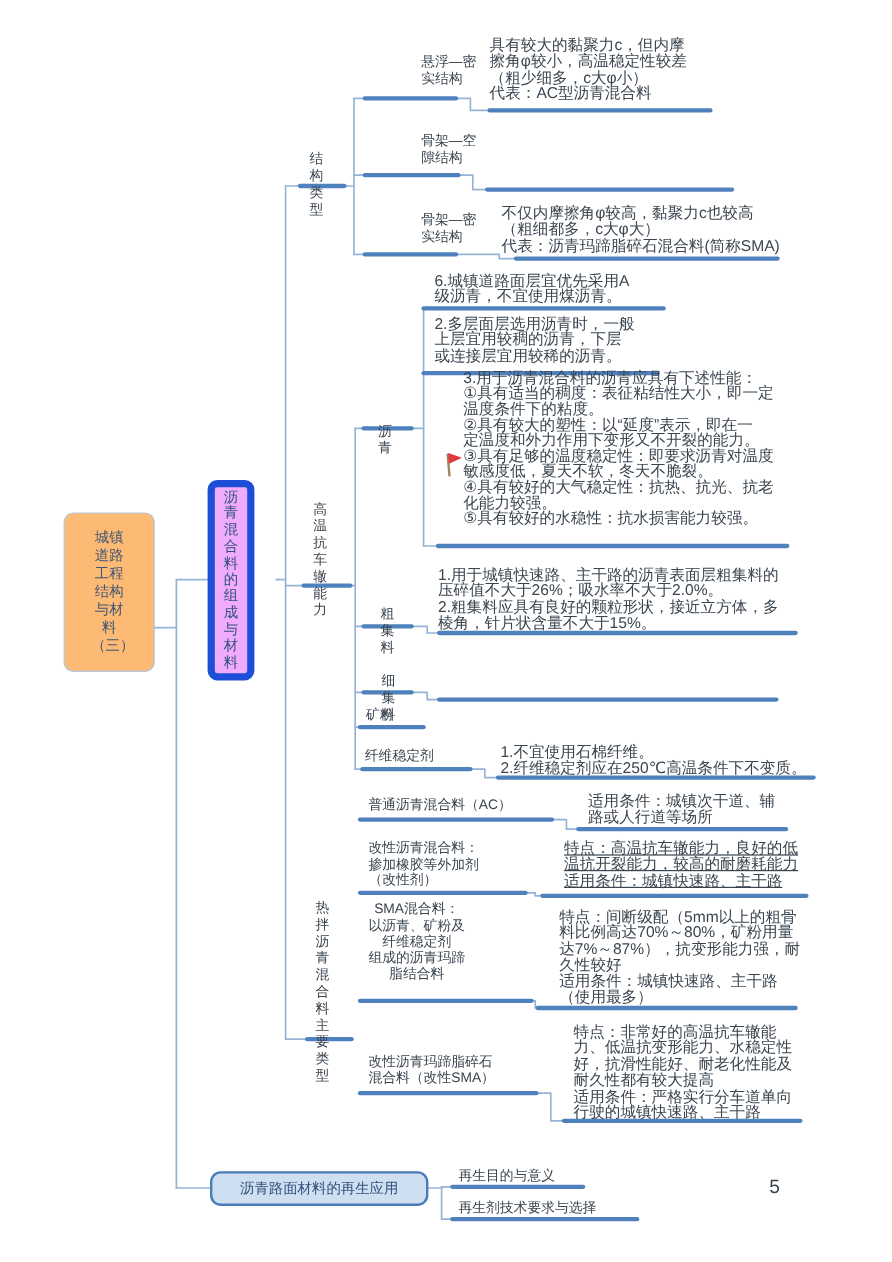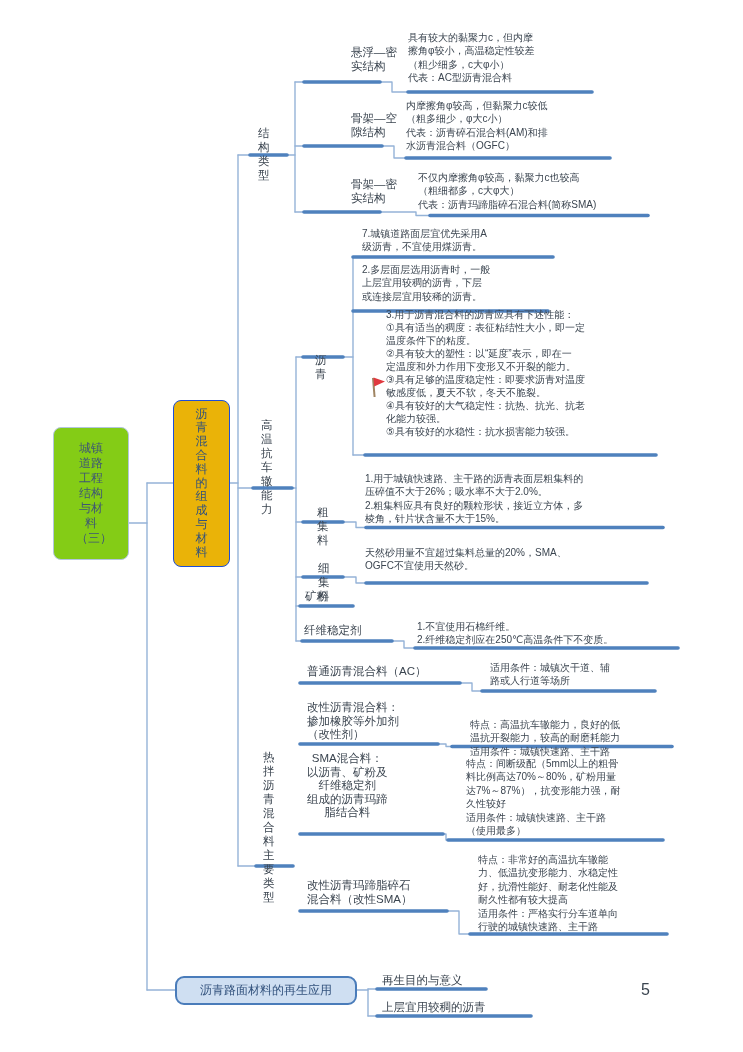--- a/index.html
+++ b/index.html
@@ -8,32 +8,32 @@
     font-family:"Liberation Sans","DejaVu Sans",sans-serif;
     color:#3b4550;
   }
   #wires{position:absolute;left:0;top:0;width:743px;height:1052px;}
   .abs{position:absolute;}
   
   .vlabel{width:14px;word-break:break-all;line-height:14px;font-size:11.5px;letter-spacing:0;margin-top:28px;}
   
   .wlabel{width:50px;word-break:break-all;line-height:13.5px;font-size:11.5px;margin-left:41px;}
   .hlabel{font-size:11.5px;line-height:13.5px;white-space:pre-line;}
-  .content{font-size:10px;line-height:13.4px;white-space:pre-line;}
+  .content{font-size:13px;line-height:13.4px;white-space:pre-line;}
   .content.tight{line-height:13px;}
   
   .node{box-sizing:border-box;display:flex;align-items:center;justify-content:center;text-align:center;}
   #root-node{
-    left:53px;top:427px;width:76px;height:133px;background:#84cc16;
+    left:53px;top:427px;width:76px;height:133px;background:#fdba74;
     border:1px solid #b3c6dd;border-radius:8px;
   }
   #root-node .inner{width:30px;word-break:break-all;line-height:15px;font-size:12px;color:#3f5675;}
   #main-node{
-    left:173px;top:400px;width:57px;height:167px;background:#eab308;
-    border:1px solid #1d4ed8;border-radius:8px;
+    left:173px;top:400px;width:39px;height:167px;background:#f0abfc;
+    border:6px solid #1d4ed8;border-radius:8px;
   }
   #main-node .inner{width:14px;word-break:break-all;line-height:13.8px;font-size:12px;color:#31517c;}
   #recycle-node{
     left:175px;top:976px;width:182px;height:29px;background:#cfdff2;
     border:2px solid #4a7cba;border-radius:9px;font-size:12px;color:#31517c;
   }
   #page-num{left:641px;top:981px;font-size:16px;color:#3b4550;}
   #flag{left:371px;top:377px;width:15px;height:21px;}
 </style>
 </head>
@@ -130,32 +130,28 @@
   <div class="abs vlabel" style="left:261px;top:390px;">高温抗车辙能力</div>
   <div class="abs vlabel" style="left:263px;top:722px;">热拌沥青混合料主要类型</div>
 
   <div class="abs wlabel" style="left:310px;top:46px;">悬浮—密实结构</div>
   <div class="abs content" style="left:408px;top:31px;">具有较大的黏聚力c，但内摩
 擦角φ较小，高温稳定性较差
 （粗少细多，c大φ小）
 代表：AC型沥青混合料</div>
 
   <div class="abs wlabel" style="left:310px;top:112px;">骨架—空隙结构</div>
-  <div class="abs content" style="left:406px;top:99px;">内摩擦角φ较高，但黏聚力c较低
-（粗多细少，φ大c小）
-代表：沥青碎石混合料(AM)和排
-水沥青混合料（OGFC）</div>
 
   <div class="abs wlabel" style="left:310px;top:178px;">骨架—密实结构</div>
   <div class="abs content" style="left:418px;top:171px;">不仅内摩擦角φ较高，黏聚力c也较高
 （粗细都多，c大φ大）
 代表：沥青玛蹄脂碎石混合料(简称SMA)</div>
 
   <div class="abs vlabel" style="left:315px;top:325px;">沥青</div>
-  <div class="abs content" style="left:362px;top:227px;">7.城镇道路面层宜优先采用A
+  <div class="abs content" style="left:362px;top:227px;">6.城镇道路面层宜优先采用A
 级沥青，不宜使用煤沥青。</div>
   <div class="abs content" style="left:362px;top:263px;">2.多层面层选用沥青时，一般
 上层宜用较稠的沥青，下层
 或连接层宜用较稀的沥青。</div>
   <div class="abs content tight" style="left:386px;top:308px;">3.用于沥青混合料的沥青应具有下述性能：
 ①具有适当的稠度：表征粘结性大小，即一定
 温度条件下的粘度。
 ②具有较大的塑性：以“延度”表示，即在一
 定温度和外力作用下变形又不开裂的能力。
 ③具有足够的温度稳定性：即要求沥青对温度
@@ -171,37 +167,35 @@
     </svg>
   </div>
 
   <div class="abs vlabel" style="left:317px;top:477px;">粗集料</div>
   <div class="abs content" style="left:365px;top:472px;">1.用于城镇快速路、主干路的沥青表面层粗集料的
 压碎值不大于26%；吸水率不大于2.0%。
 2.粗集料应具有良好的颗粒形状，接近立方体，多
 棱角，针片状含量不大于15%。</div>
 
   <div class="abs vlabel" style="left:318px;top:533px;">细集料</div>
-  <div class="abs content" style="left:365px;top:546px;">天然砂用量不宜超过集料总量的20%，SMA、
-OGFC不宜使用天然砂。</div>
 
   <div class="abs hlabel" style="left:305px;top:590px;">矿粉</div>
 
   <div class="abs hlabel" style="left:304px;top:624px;">纤维稳定剂</div>
   <div class="abs content" style="left:417px;top:620px;">1.不宜使用石棉纤维。
 2.纤维稳定剂应在250℃高温条件下不变质。</div>
 
   <div class="abs hlabel" style="left:307px;top:665px;">普通沥青混合料（AC）</div>
   <div class="abs hlabel" style="left:307px;top:701px;">改性沥青混合料：
 掺加橡胶等外加剂
 （改性剂）</div>
 
   <div class="abs content" style="left:490px;top:661px;">适用条件：城镇次干道、辅
 路或人行道等场所</div>
-  <div class="abs content" style="left:470px;top:718px;">特点：高温抗车辙能力，良好的低
+  <div class="abs content" style="left:470px;top:700px;text-decoration:underline;">特点：高温抗车辙能力，良好的低
 温抗开裂能力，较高的耐磨耗能力
 适用条件：城镇快速路、主干路</div>
 
   <div class="abs hlabel" style="left:307px;top:752px;text-align:center;">SMA混合料：
 以沥青、矿粉及
 纤维稳定剂
 组成的沥青玛蹄
 脂结合料</div>
   <div class="abs content" style="left:466px;top:757px;">特点：间断级配（5mm以上的粗骨
 料比例高达70%～80%，矿粉用量
@@ -214,17 +208,17 @@
 混合料（改性SMA）</div>
   <div class="abs content" style="left:478px;top:853px;">特点：非常好的高温抗车辙能
 力、低温抗变形能力、水稳定性
 好，抗滑性能好、耐老化性能及
 耐久性都有较大提高
 适用条件：严格实行分车道单向
 行驶的城镇快速路、主干路</div>
 
   <div id="recycle-node" class="abs node">沥青路面材料的再生应用</div>
   <div class="abs hlabel" style="left:382px;top:974px;">再生目的与意义</div>
-  <div class="abs hlabel" style="left:382px;top:1001px;">上层宜用较稠的沥青</div>
+  <div class="abs hlabel" style="left:382px;top:1001px;">再生剂技术要求与选择</div>
 
   <div id="page-num" class="abs">5</div>
 
 </div>
 
 </body></html>

